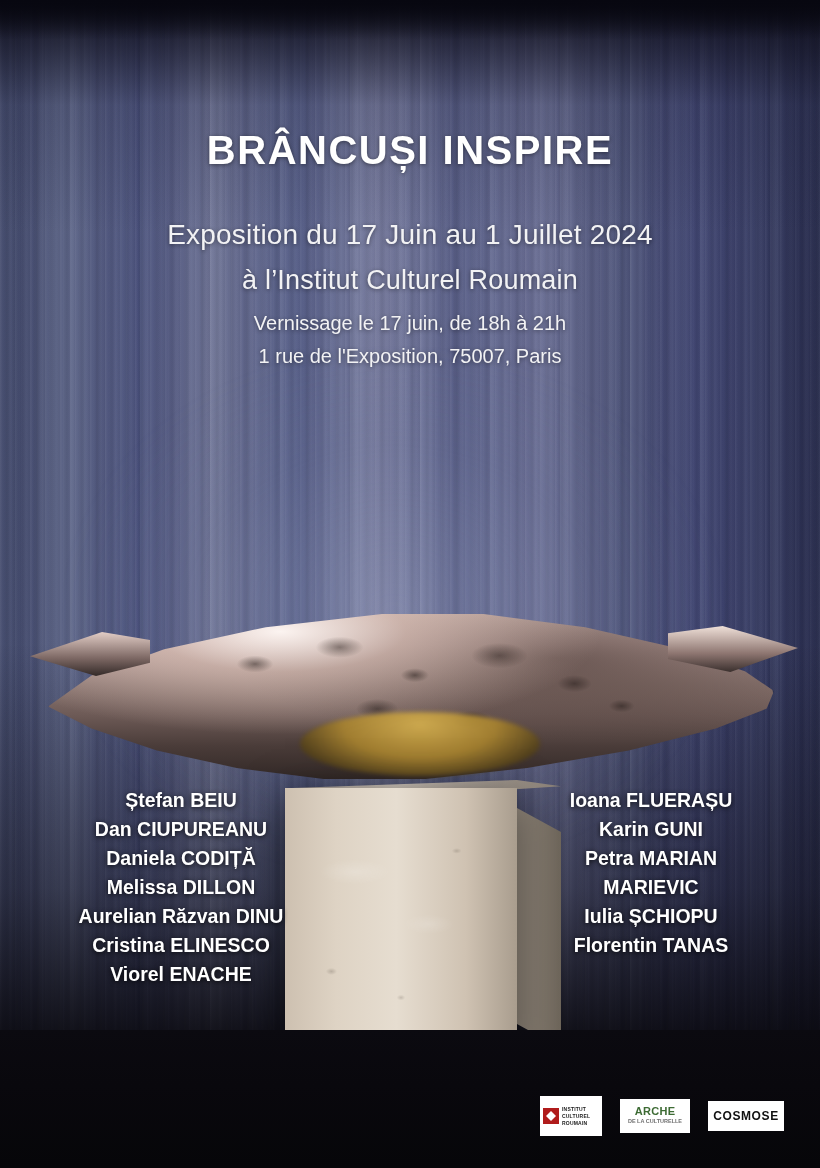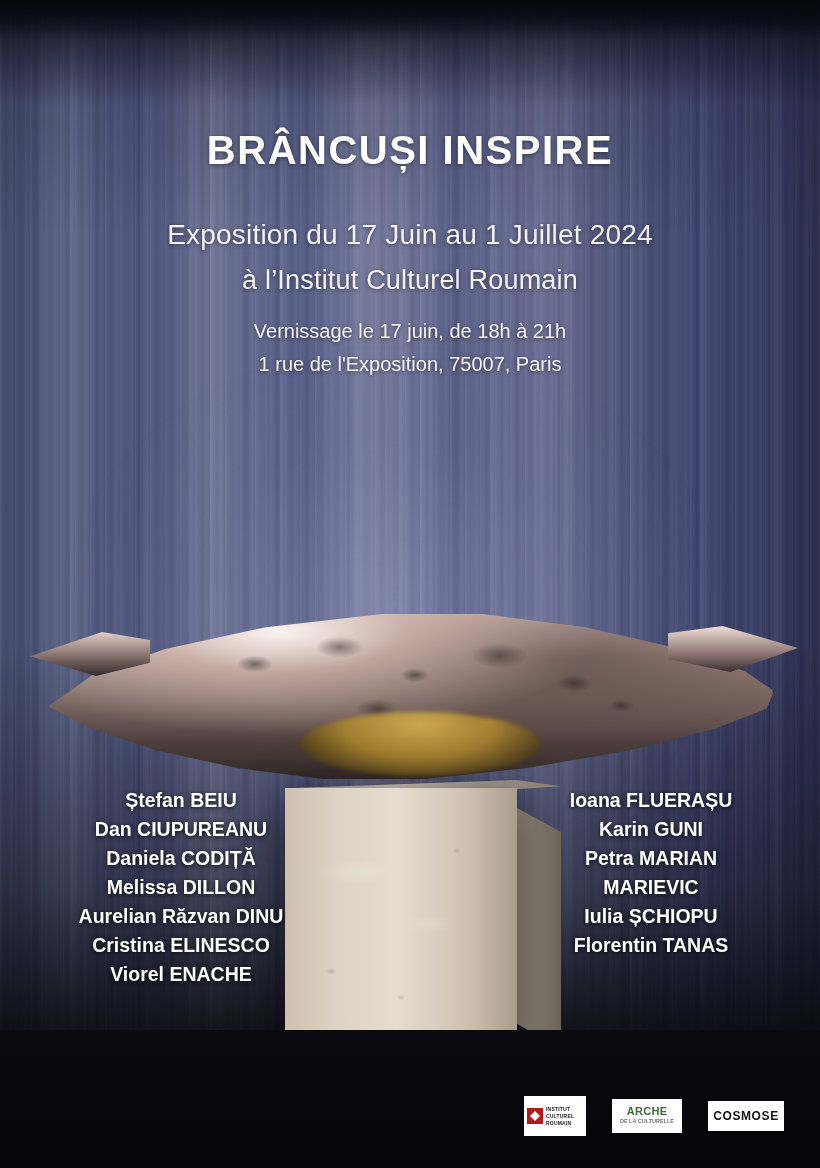--- a/index.html
+++ b/index.html
@@ -107,21 +107,21 @@
     margin: 0 0 46px 0;
     color: #ffffff;
   }
   .line-expo {
     font-size: 28px;
     margin: 0 0 14px 0;
     letter-spacing: .2px;
   }
   .line-place {
     font-size: 27px;
-    margin: 0 0 24px 0;
+    margin: 0 0 16px 0;
     letter-spacing: .2px;
   }
   .line-vern {
     font-size: 20px;
     margin: 0 0 10px 0;
   }
   .line-addr {
     font-size: 20px;
     margin: 0;
   }
@@ -276,21 +276,21 @@
     font-weight: bold;
     line-height: 26px;
     text-shadow: 0 1px 3px rgba(0,0,0,0.8);
   }
   .logos {
     position: absolute;
     right: 36px;
     bottom: 32px;
     display: flex;
     align-items: center;
-    gap: 26px;
+    gap: 18px;
   }
   .logo {
     display: flex;
     align-items: center;
     justify-content: center;
     background: #ffffff;
     color: #1a1a1a;
   }
   .logo-icr {
     width: 62px;

